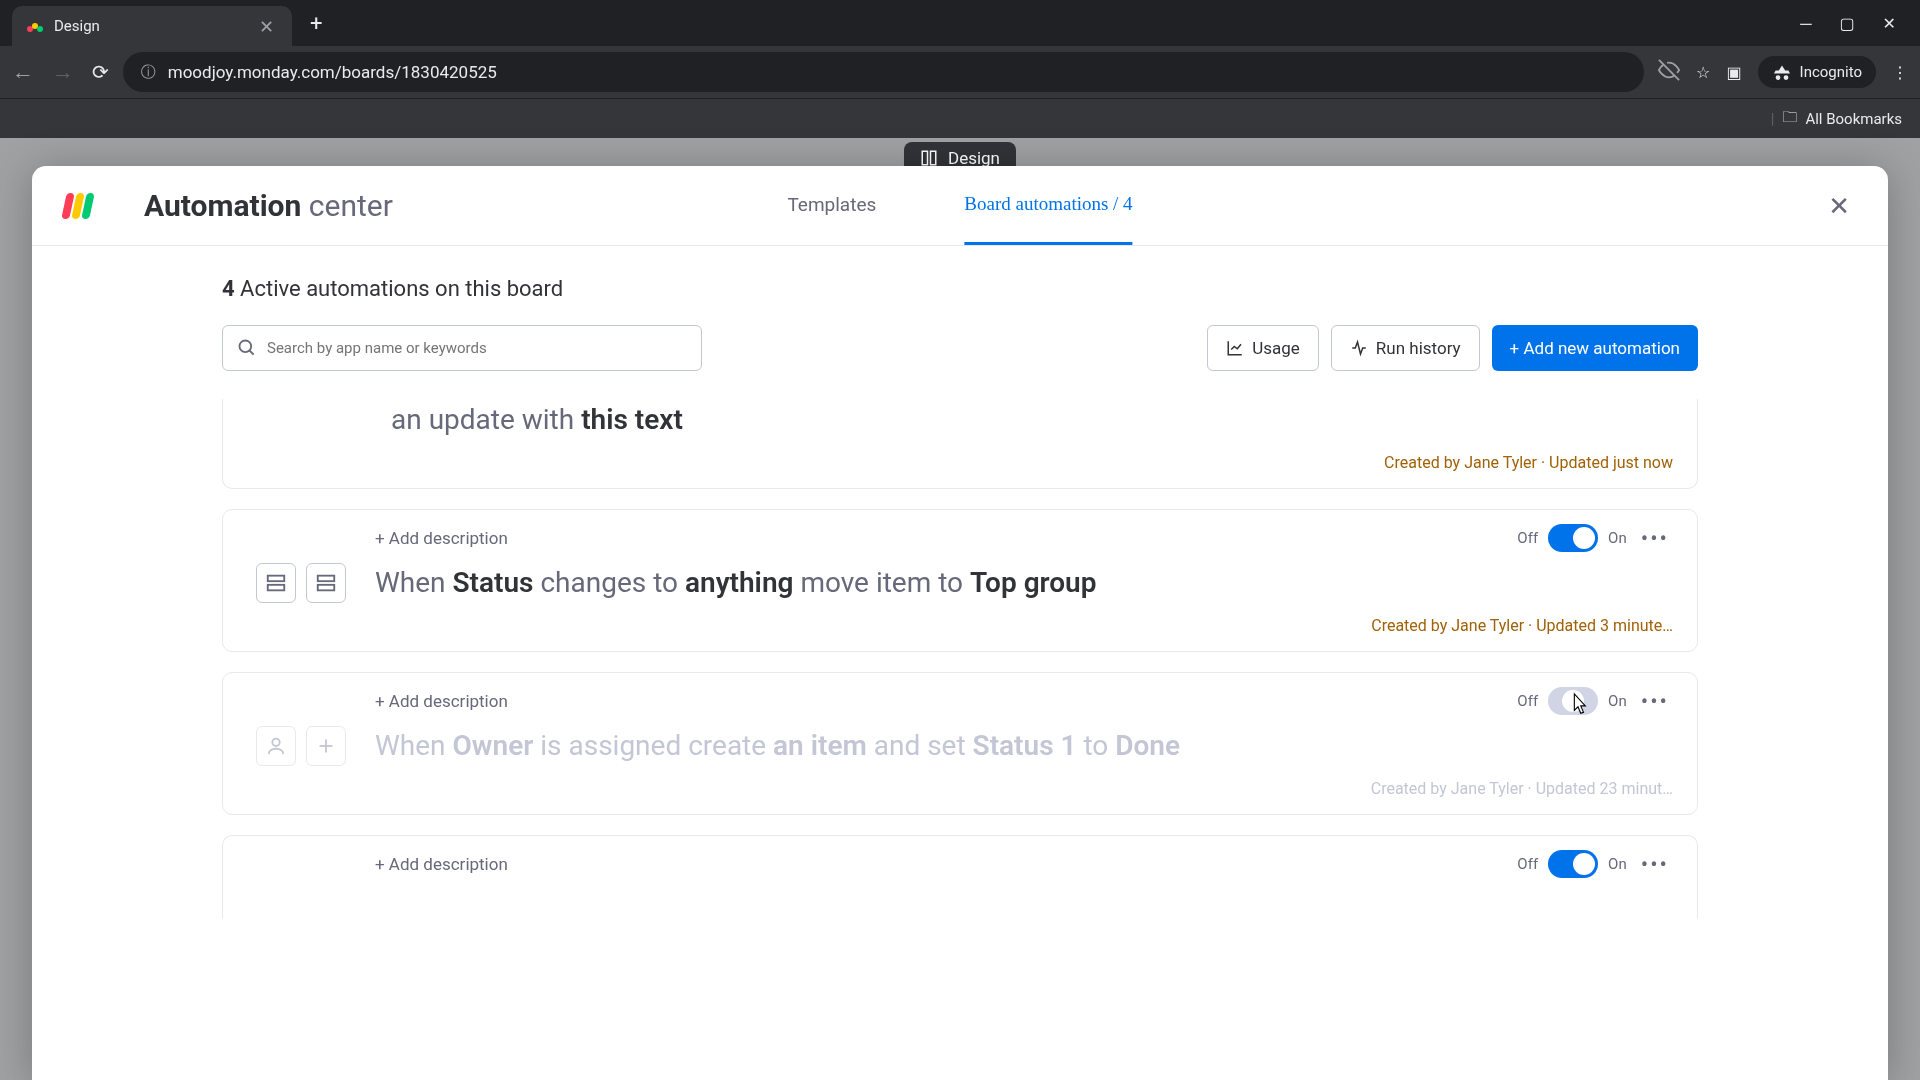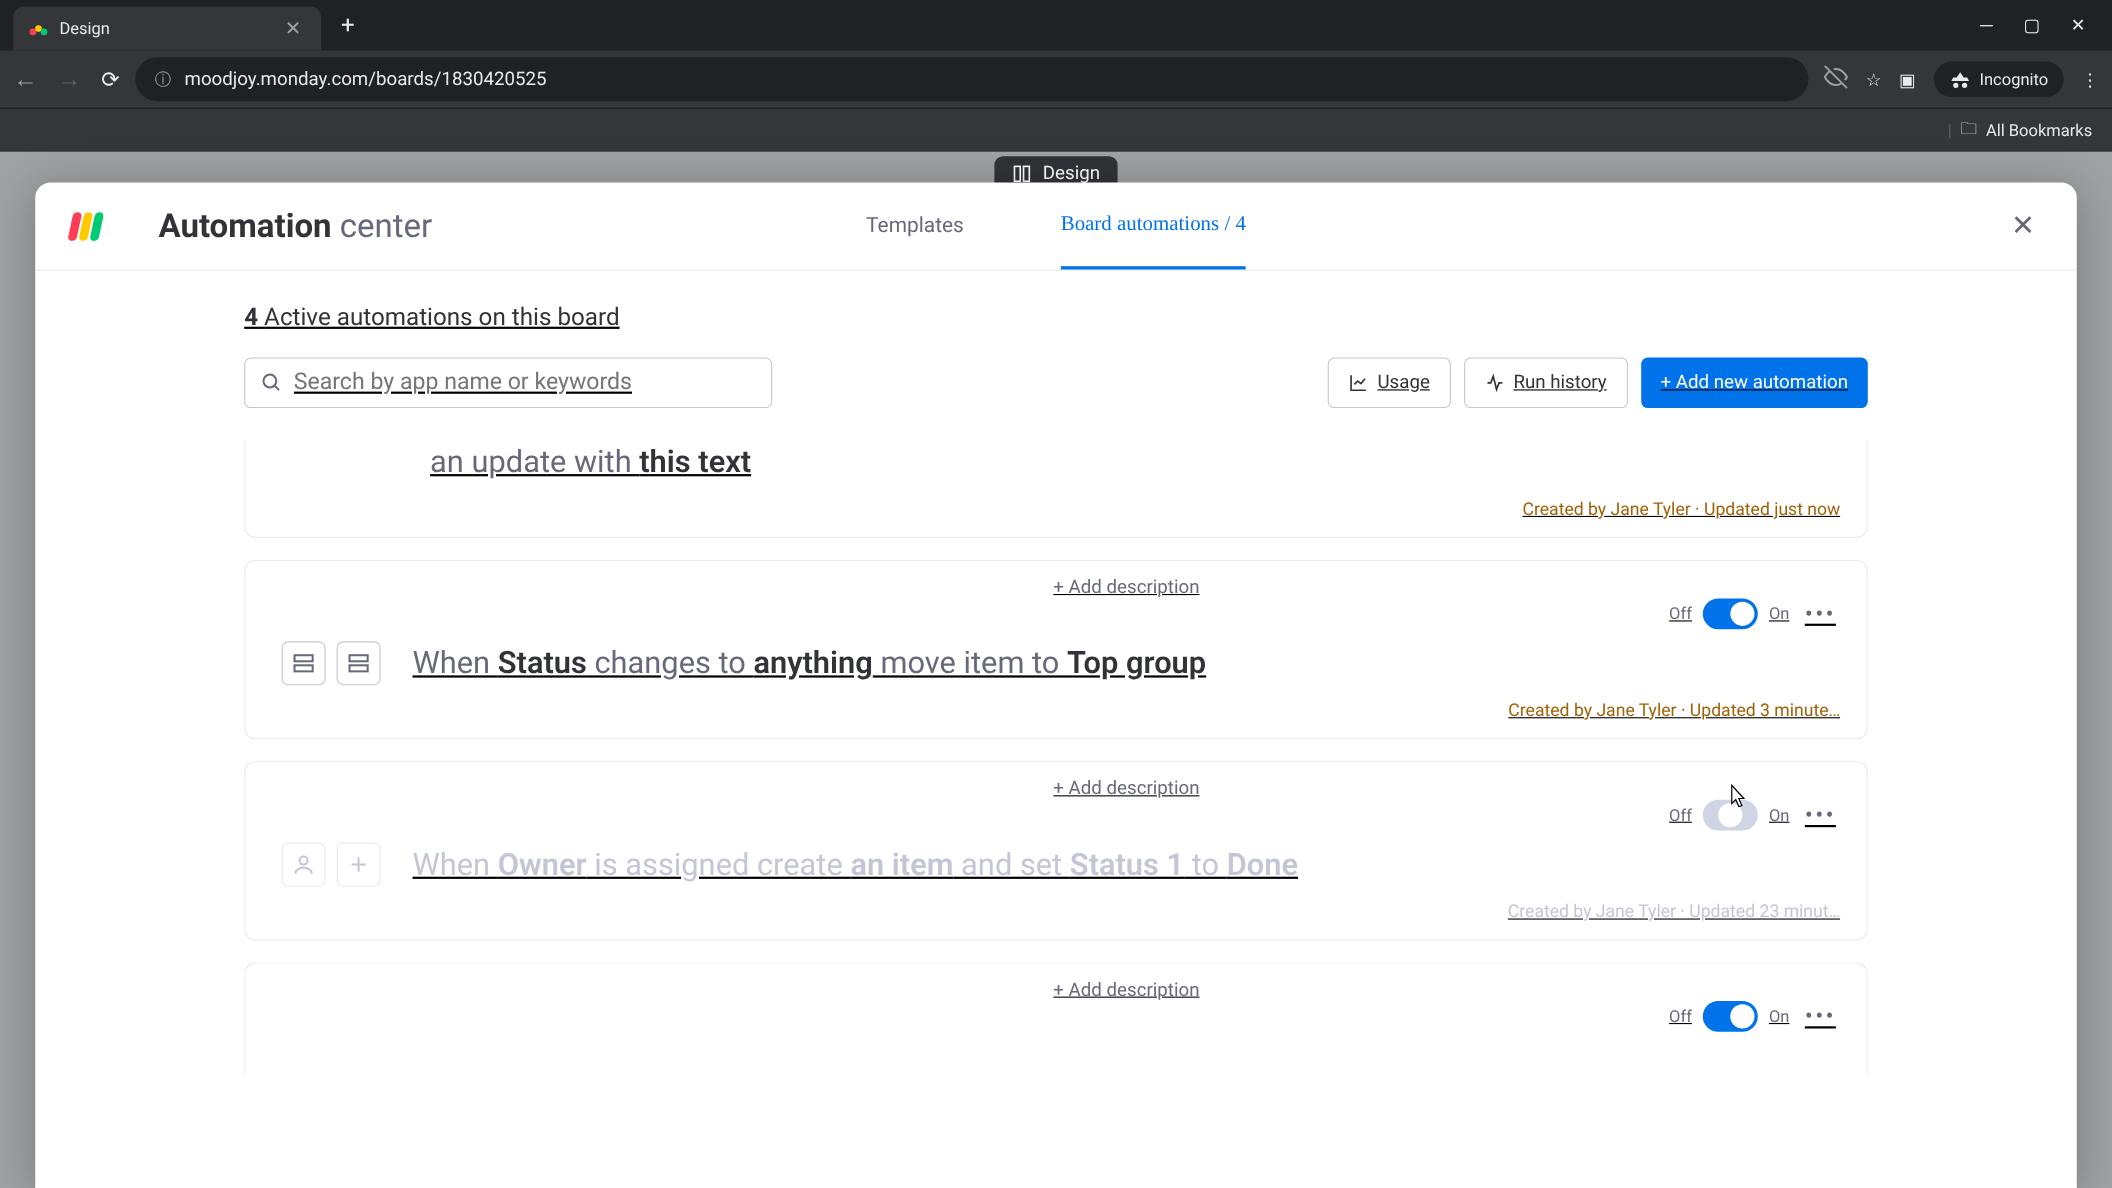--- a/index.html
+++ b/index.html
@@ -39,37 +39,37 @@
   .modal-logo { display: flex; gap: 2px; margin-right: 18px; }
   .modal-logo span { width: 8px; height: 26px; border-radius: 4px; display: inline-block; }
   .modal-title { font-size: 30px; color: #323338; margin-left: 34px; }
   .modal-title b { font-weight: 700; }
   .modal-title .light { font-weight: 400; color: #676879; }
   .modal-tabs { position: absolute; left: 50%; transform: translateX(-50%); display: flex; gap: 88px; align-items: center; height: 100%; }
   .modal-tab { font-size: 19px; color: #676879; height: 100%; display: flex; align-items: center; border-bottom: 3px solid transparent; cursor: pointer; }
   .modal-tab.active { color: #0073ea; border-bottom-color: #0073ea; font-family: Liberation Serif, serif; }
   .modal-close { margin-left: auto; font-size: 26px; color: #676879; cursor: pointer; padding: 6px; }
   
-  .modal-body { flex: 1; overflow: hidden; padding: 30px 190px 0 190px; display: flex; flex-direction: column; text-decoration: underline; }
+  .modal-body { flex: 1; overflow: hidden; padding: 30px 190px 0 190px; display: flex; flex-direction: column; }
   .active-count { font-size: 22px; color: #323338; margin-bottom: 24px; }
   .active-count b { font-weight: 700; }
   
   .controls-row { display: flex; align-items: center; gap: 12px; margin-bottom: 18px; }
   .search-box { width: 480px; height: 46px; border: 1px solid #c3c6d4; border-radius: 6px; display: flex; align-items: center; padding: 0 14px; gap: 10px; }
-  .search-box input { border: none; outline: none; flex: 1; font-size: 21px; color: #676879; background: transparent; }
+  .search-box input { border: none; outline: none; flex: 1; font-size: 15px; color: #676879; background: transparent; }
   .search-icon-svg { color: #676879; }
   .controls-row .spacer { flex: 1; }
   .btn-outline { height: 46px; border: 1px solid #c3c6d4; background: #fff; border-radius: 6px; padding: 0 18px; display: flex; align-items: center; gap: 8px; font-size: 17px; color: #323338; cursor: pointer; }
   .btn-primary { height: 46px; border: none; background: #0073ea; color: #fff; border-radius: 6px; padding: 0 18px; display: flex; align-items: center; gap: 6px; font-size: 17px; cursor: pointer; }
   
   .automations-list { flex: 1; overflow: hidden; }
   
   .auto-card { border: 1px solid #e6e9ef; border-radius: 10px; padding: 14px 24px 16px 24px; margin-bottom: 20px; position: relative; }
   .auto-card.partial-top { border-top: none; border-radius: 0 0 10px 10px; padding-top: 0; padding-left: 40px; }
-  .card-top-row { display: flex; align-items: center; flex-direction: column; }
+  .card-top-row { display: flex; align-items: center; }
   .add-desc { color: #676879; font-size: 17px; cursor: pointer; margin-left: 128px; }
   .toggle-group { margin-left: auto; display: flex; align-items: center; gap: 10px; }
   .toggle-label { color: #676879; font-size: 15px; }
   .toggle { width: 50px; height: 28px; border-radius: 14px; position: relative; cursor: pointer; }
   .toggle.on { background: #0073ea; }
   .toggle.loading { background: #d0d4e4; }
   .toggle .knob { position: absolute; top: 3px; width: 22px; height: 22px; background: #fff; border-radius: 50%; transition: left 0.2s; }
   .toggle.on .knob { left: 25px; }
   .toggle.loading .knob { left: 14px; }
   .more-icon { color: #676879; font-size: 22px; cursor: pointer; letter-spacing: 2px; padding: 0 4px; }

